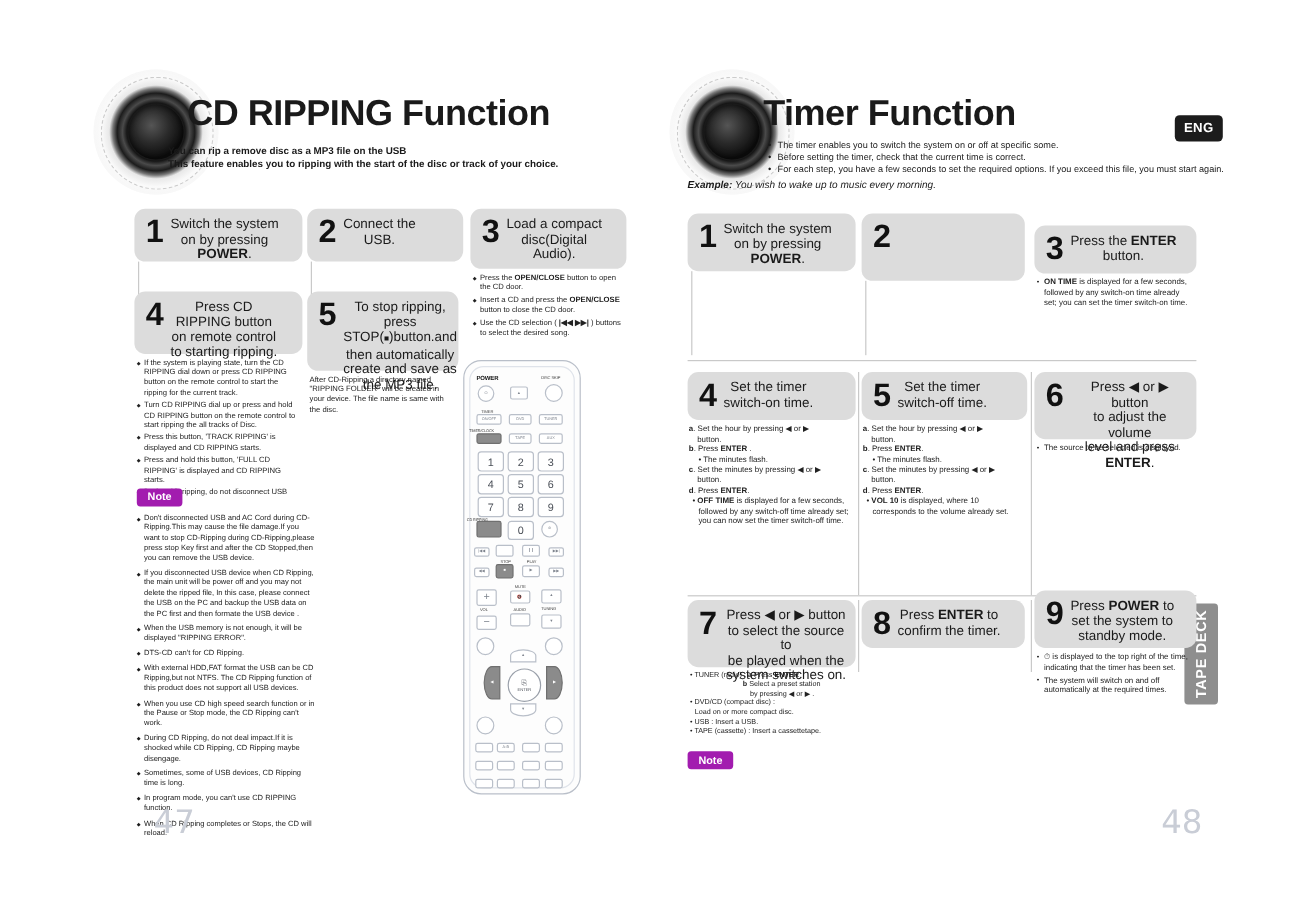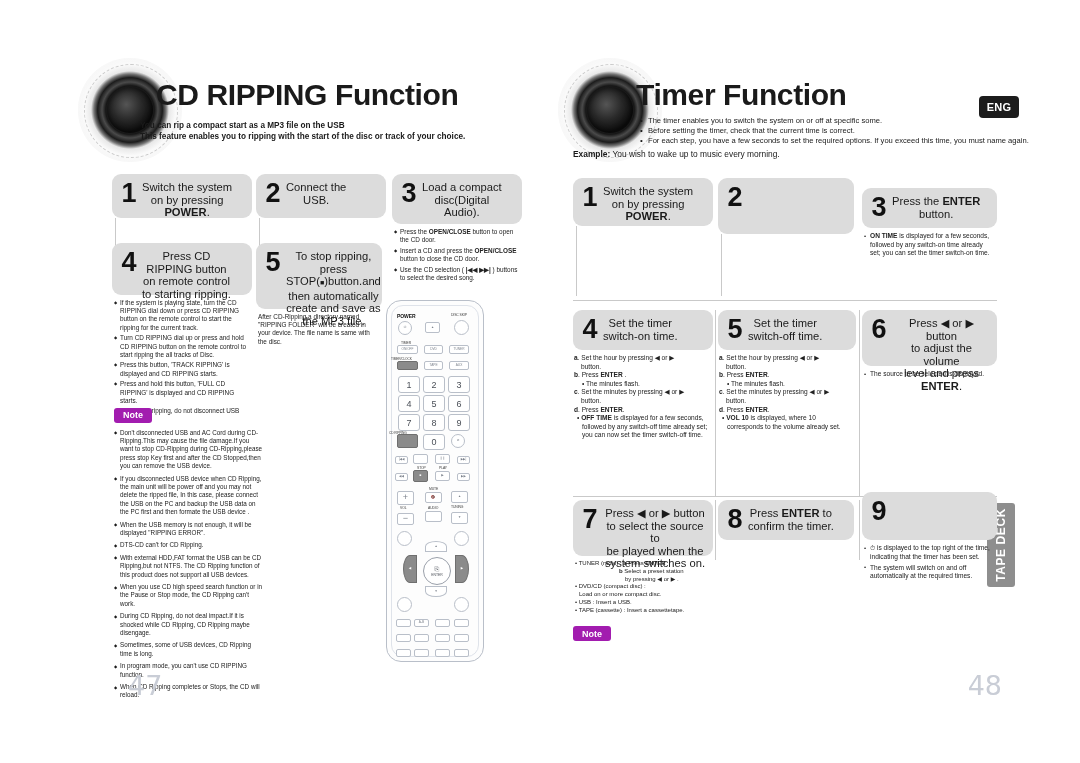--- a/index.html
+++ b/index.html
@@ -146,20 +146,21 @@
     writing-mode: vertical-rl;
     transform: rotate(180deg);
     white-space: nowrap;
   }
 
   .example-line {
     position: absolute;
     left: 573px;
     top: 149px;
     font-size: 8.4px;
+    font-style: italic;
   }
   .example-line b { font-weight: bold; }
 
   
   .step {
     position: absolute;
   }
   .step-head {
     background: #dcdcdc;
     border-radius: 9px;
@@ -351,21 +352,21 @@
 <body>
 
 <div class="page page-left">
 
   <div class="hdr">
     <div class="speaker">
       <div class="speaker-ring"></div>
     </div>
     <div class="hdr-title">CD RIPPING Function</div>
     <div class="hdr-sub">
-      <div>You can rip a compact start as a MP3 file on the USB</div>
+      <div>You can rip a remove disc as a MP3 file on the USB</div>
       <div>This feature enables you to ripping with the start of the disc or track of your choice.</div>
     </div>
   </div>
 
   <div class="step" style="left:112px; top:174px; width:140px;">
     <div class="step-head" style="height:44px;">
       <div class="step-num">1</div>
       <div class="step-text">Switch the system<br>on by pressing<br><b>POWER</b>.</div>
     </div>
   </div>
@@ -535,21 +536,21 @@
 <div class="page page-right">
   <div class="hdr hdr-right" style="left:18px;">
     <div class="speaker">
       <div class="speaker-ring"></div>
     </div>
     <div class="hdr-title">Timer Function</div>
     <div class="hdr-sub-r">
       <ul class="plain">
         <li>The timer enables you to switch the system on or off at specific some.</li>
         <li>Before setting the timer, check that the current time is correct.</li>
-        <li>For each step, you have a few seconds to set the required options. If you exceed this time, you must name again.</li>
+        <li>For each step, you have a few seconds to set the required options. If you exceed this file, you must start again.</li>
       </ul>
     </div>
   </div>
 </div>
 
 <div class="eng-badge">ENG</div>
 <div class="tape-deck-tab">
   <span>TAPE DECK</span>
 </div>
 
@@ -651,20 +652,21 @@
 <div class="step" style="left:718px; top:500px; width:136px;">
   <div class="step-head" style="height:40px;">
     <div class="step-num">8</div>
     <div class="step-text">Press <b>ENTER</b> to<br>confirm the timer.</div>
   </div>
 </div>
 
 <div class="step" style="left:862px; top:492px; width:135px;">
   <div class="step-head" style="height:48px;">
     <div class="step-num">9</div>
+    <div class="step-text">Press <b>POWER</b> to<br>set the system to<br>standby mode.</div>
   </div>
   <div class="step-body dotlist" style="font-size:6.6px; line-height:8.6px;">
     <ul>
       <li>⏱ is displayed to the top right of the time, indicating that the timer has been set.</li>
       <li>The system will switch on and off automatically at the required times.</li>
     </ul>
   </div>
 </div>
 
 <div class="vrule" style="left:715px; top:500px; height:60px;"></div>

